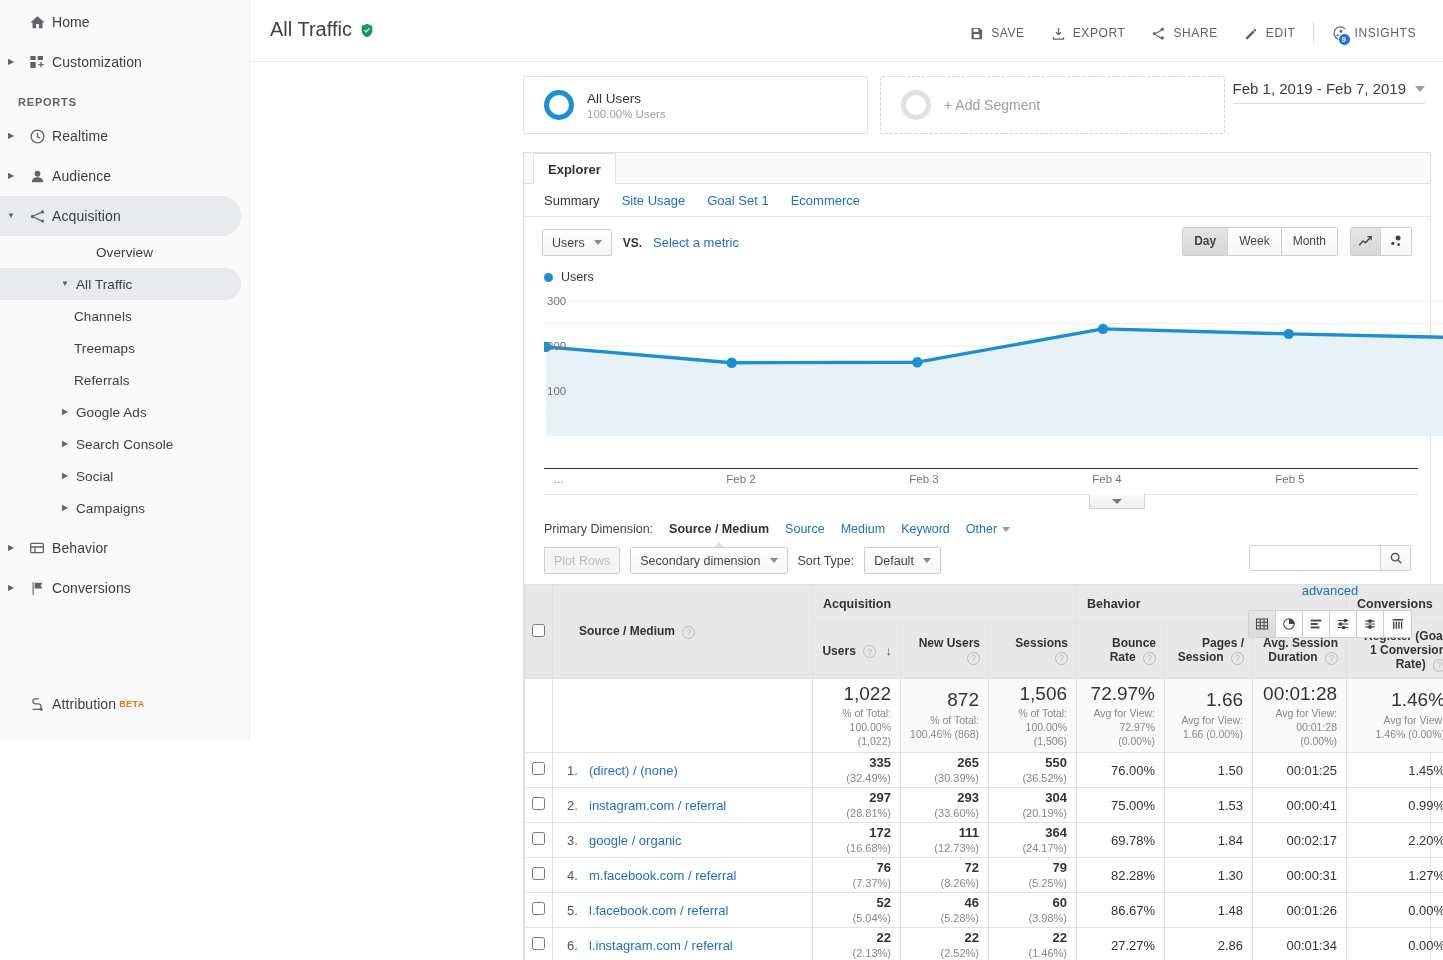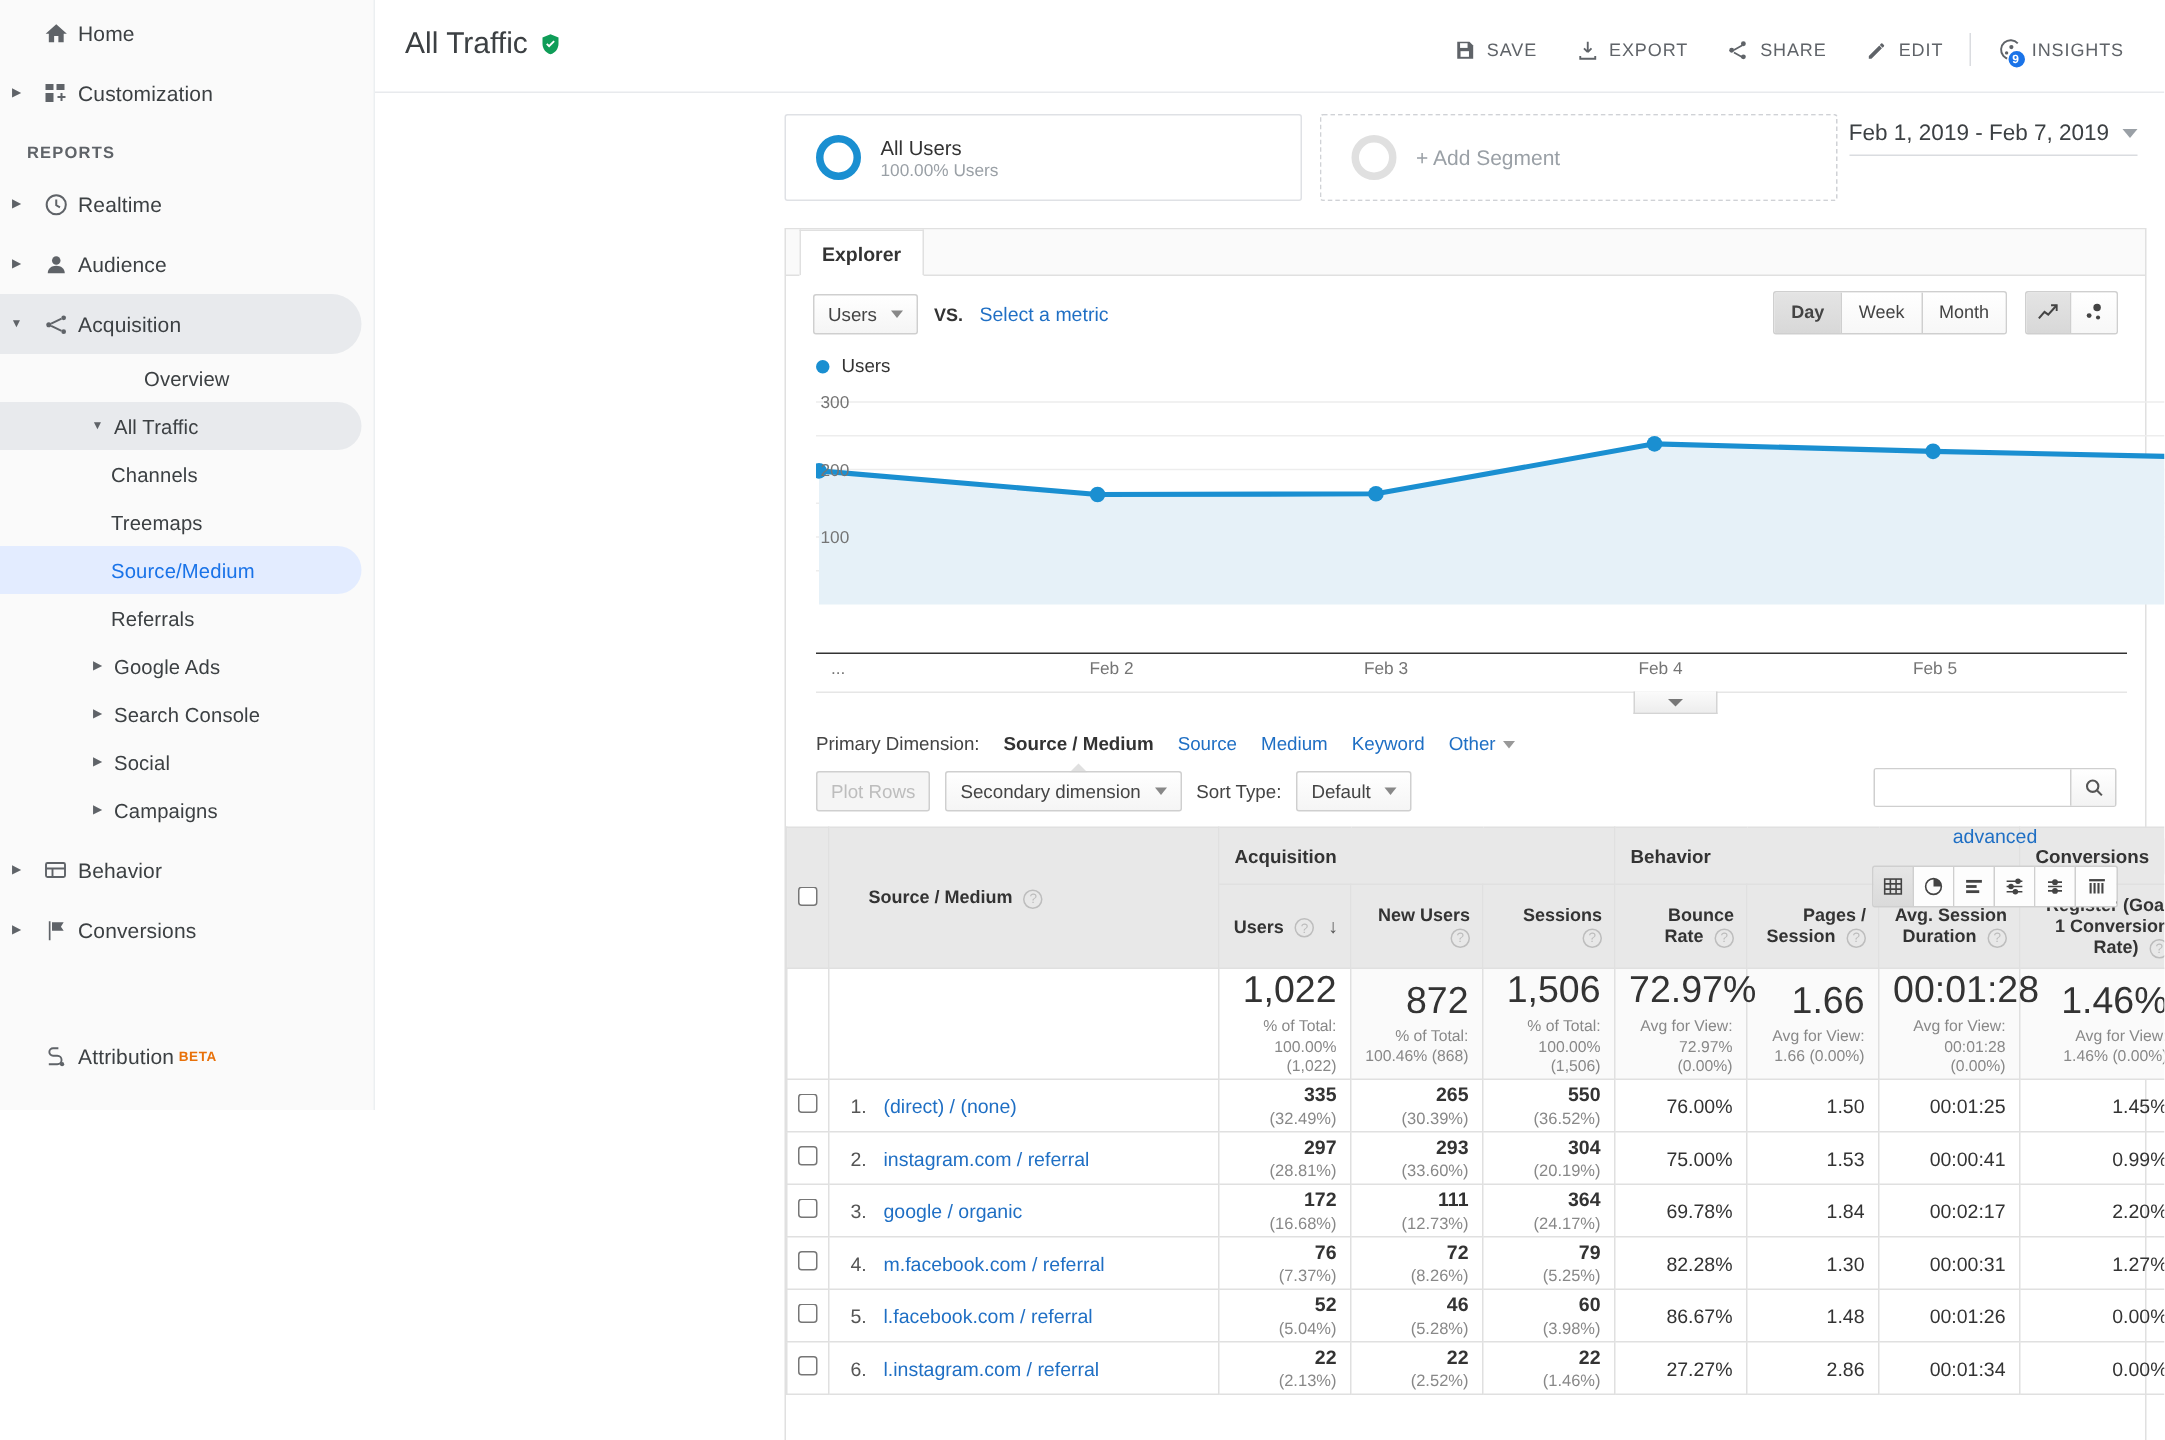--- a/index.html
+++ b/index.html
@@ -248,21 +248,21 @@
             color:#333; vertical-align: middle; padding: 0 8px; text-align:right; }
   .colhdr.dim { text-align:left; padding-left:26px; }
   .q {
     display:inline-flex; align-items:center; justify-content:center;
     width:13px;height:13px;border-radius:50%;border:1px solid #bdbdbd;
     color:#bdbdbd; font-size:9px; font-weight:normal; margin-left:4px;
     vertical-align:middle;
   }
   .sortarrow { font-size:13px; color:#555; margin-left:6px; }
   .sumrow td { background:#fafafa; height:74px; vertical-align:middle; padding:0 9px; text-align:right; }
-  .sum-big { font-size:25px; color:#333; font-weight:normal; line-height:1.15; }
+  .sum-big { font-size:19px; color:#333; font-weight:normal; line-height:1.15; }
   .sum-sm { font-size:10.5px; color:#888; line-height:1.3; margin-top:3px; }
   .sumrow td.first-metric { background:#fff; }
   .drow td { height:35px; font-size:13px; vertical-align:middle; padding:0 9px; text-align:right; }
   .drow td.cb { width:28px; text-align:center; padding:0; }
   .drow td.dimcell { text-align:left; padding-left:14px; }
   .rownum { color:#555; display:inline-block; width:22px; }
   .dimlink { color:#1f6fc4; cursor:pointer; }
   .val { font-weight:bold; color:#333; }
   .pct { color:#888; font-size:11px; margin-left:5px; display:inline-block; min-width:52px; text-align:right;}
   .plainval { color:#333; }
@@ -350,23 +350,20 @@
       <span class="arrow" style="width:14px;line-height:32px;">▼</span>
       <span class="lbl">All Traffic</span>
     </div>
 
     <div class="nav-item sub-item pad-l-74">
       <span class="lbl">Channels</span>
     </div>
     <div class="nav-item sub-item pad-l-74">
       <span class="lbl">Treemaps</span>
     </div>
-    <div class="nav-item sub-item active-blue pad-l-74">
-      <span class="lbl">Source/Medium</span>
-    </div>
     <div class="nav-item sub-item pad-l-74">
       <span class="lbl">Referrals</span>
     </div>
 
     <div class="nav-item sub-item" style="padding-left:54px;">
       <span class="arrow" style="width:14px;line-height:32px;font-size:8px;">▶</span>
       <span class="lbl">Google Ads</span>
     </div>
     <div class="nav-item sub-item" style="padding-left:54px;">
       <span class="arrow" style="width:14px;line-height:32px;font-size:8px;">▶</span>
@@ -505,20 +502,26 @@
         <span class="caret-dn"></span>
       </div>
     </div>
 
     <div id="panel">
 
       <div id="tabs-strip">
         <div class="maintab">Explorer</div>
       </div>
 
+      <div id="subtabs">
+        <div class="subtab sel">Summary</div>
+        <div class="subtab">Site Usage</div>
+        <div class="subtab">Goal Set 1</div>
+        <div class="subtab">Ecommerce</div>
+      </div>
 
       <div id="metric-row">
         <div class="gbtn">
           <span>Users</span>
           <span class="tri"></span>
         </div>
         <span class="vs-lbl">VS.</span>
         <span class="link">Select a metric</span>
 
         <div id="granularity">

